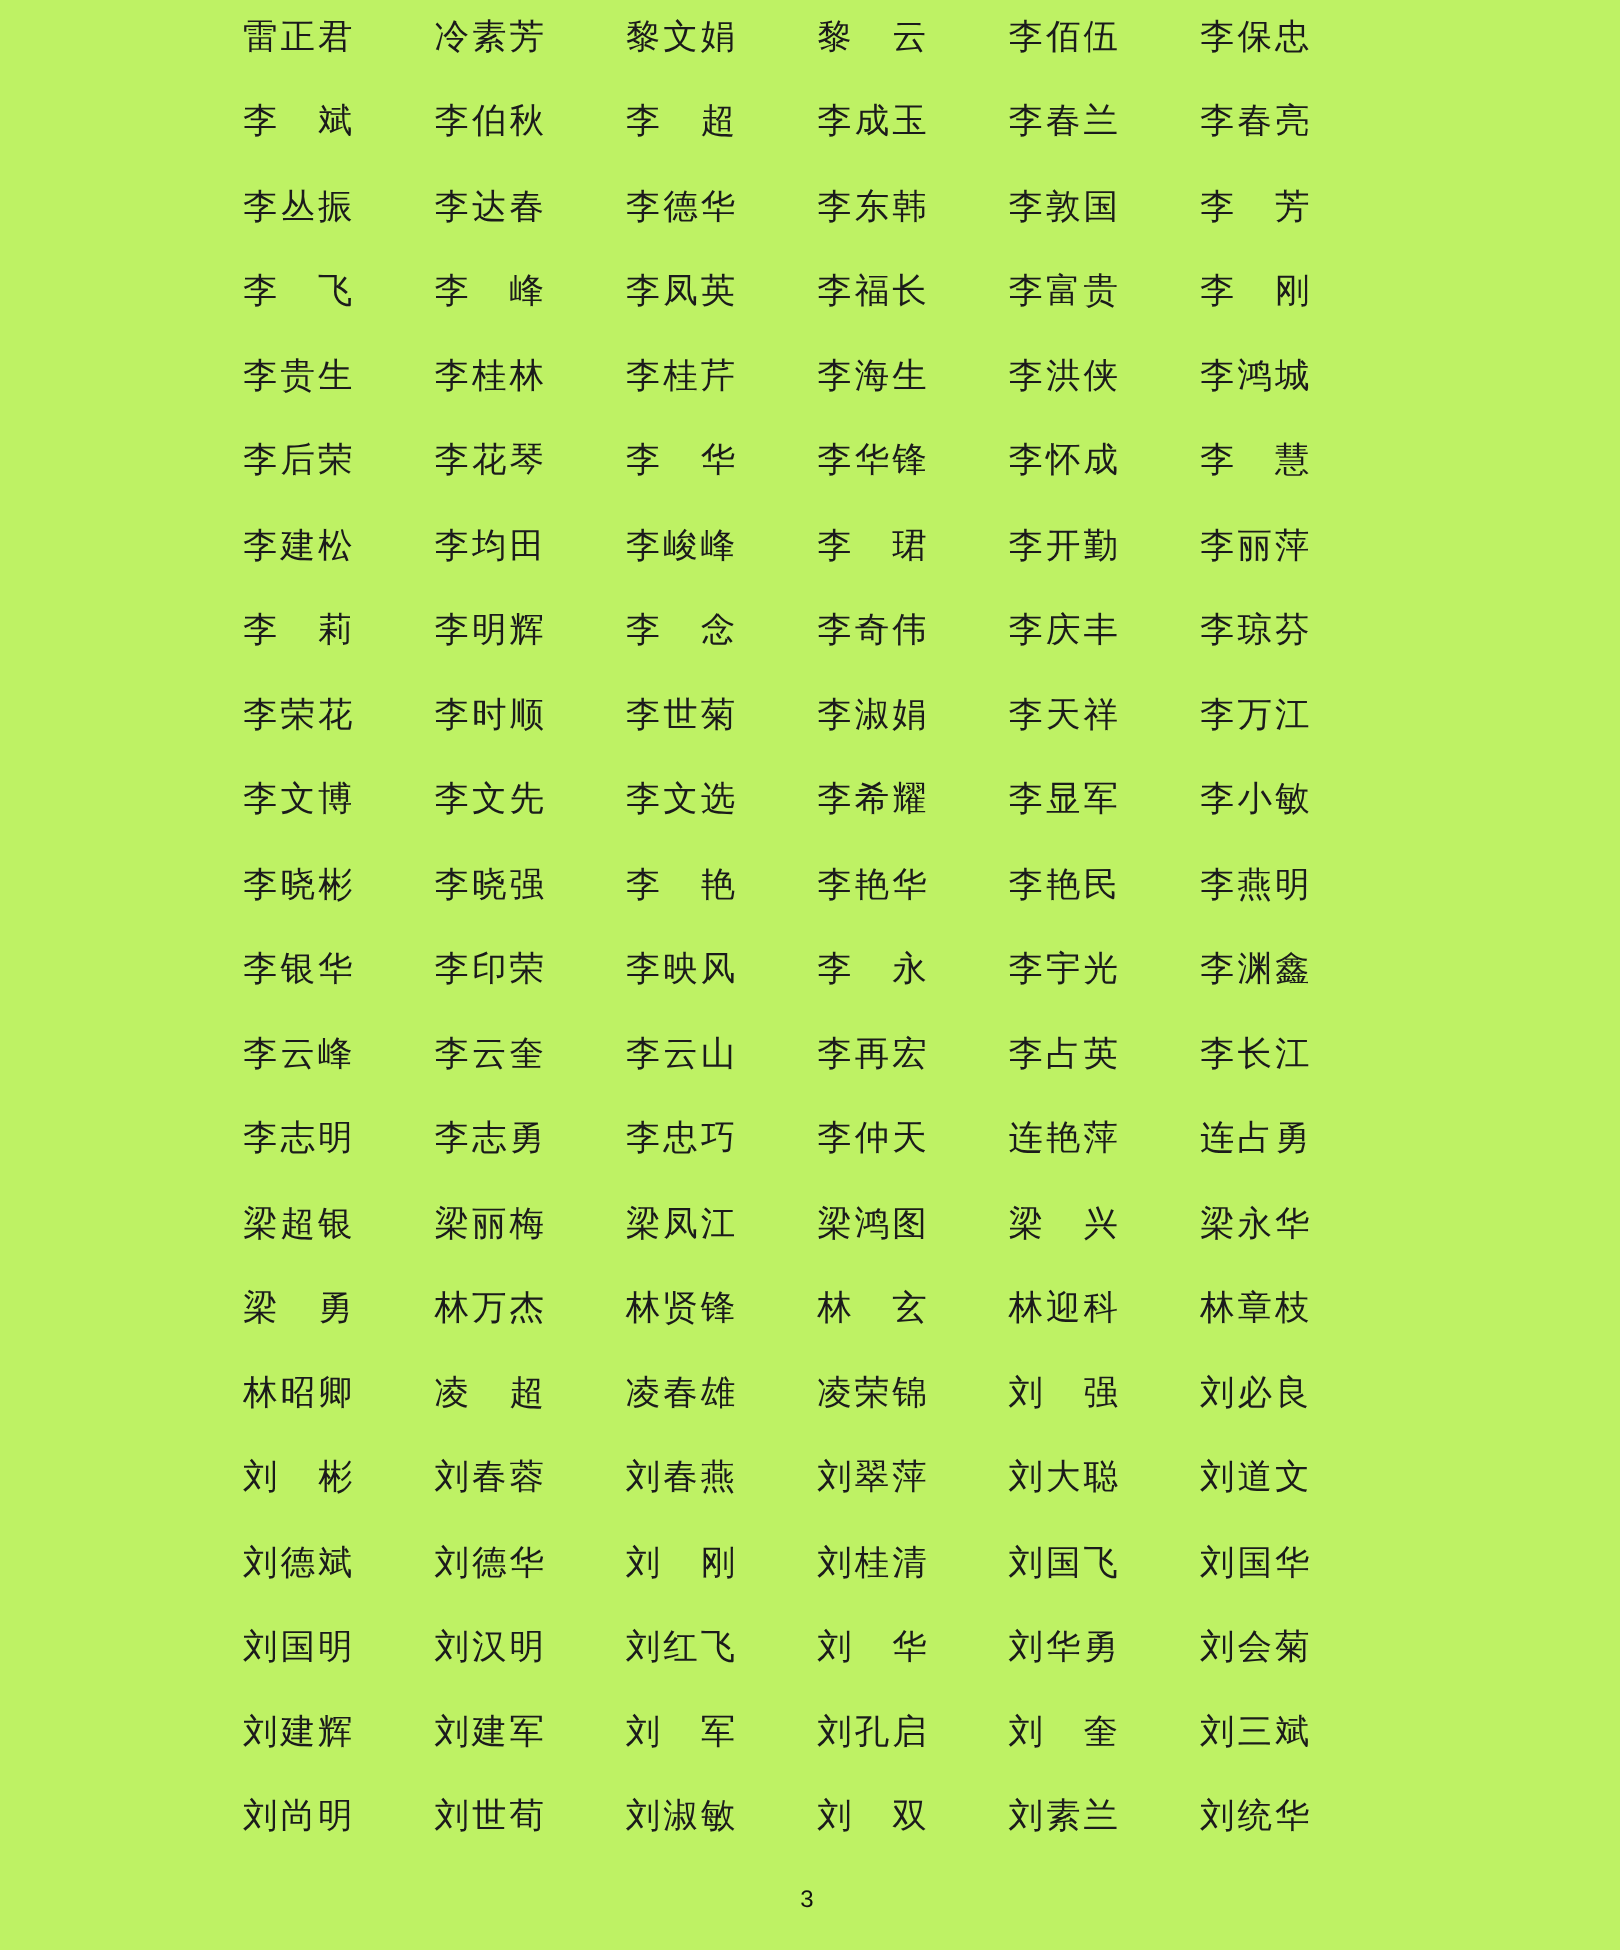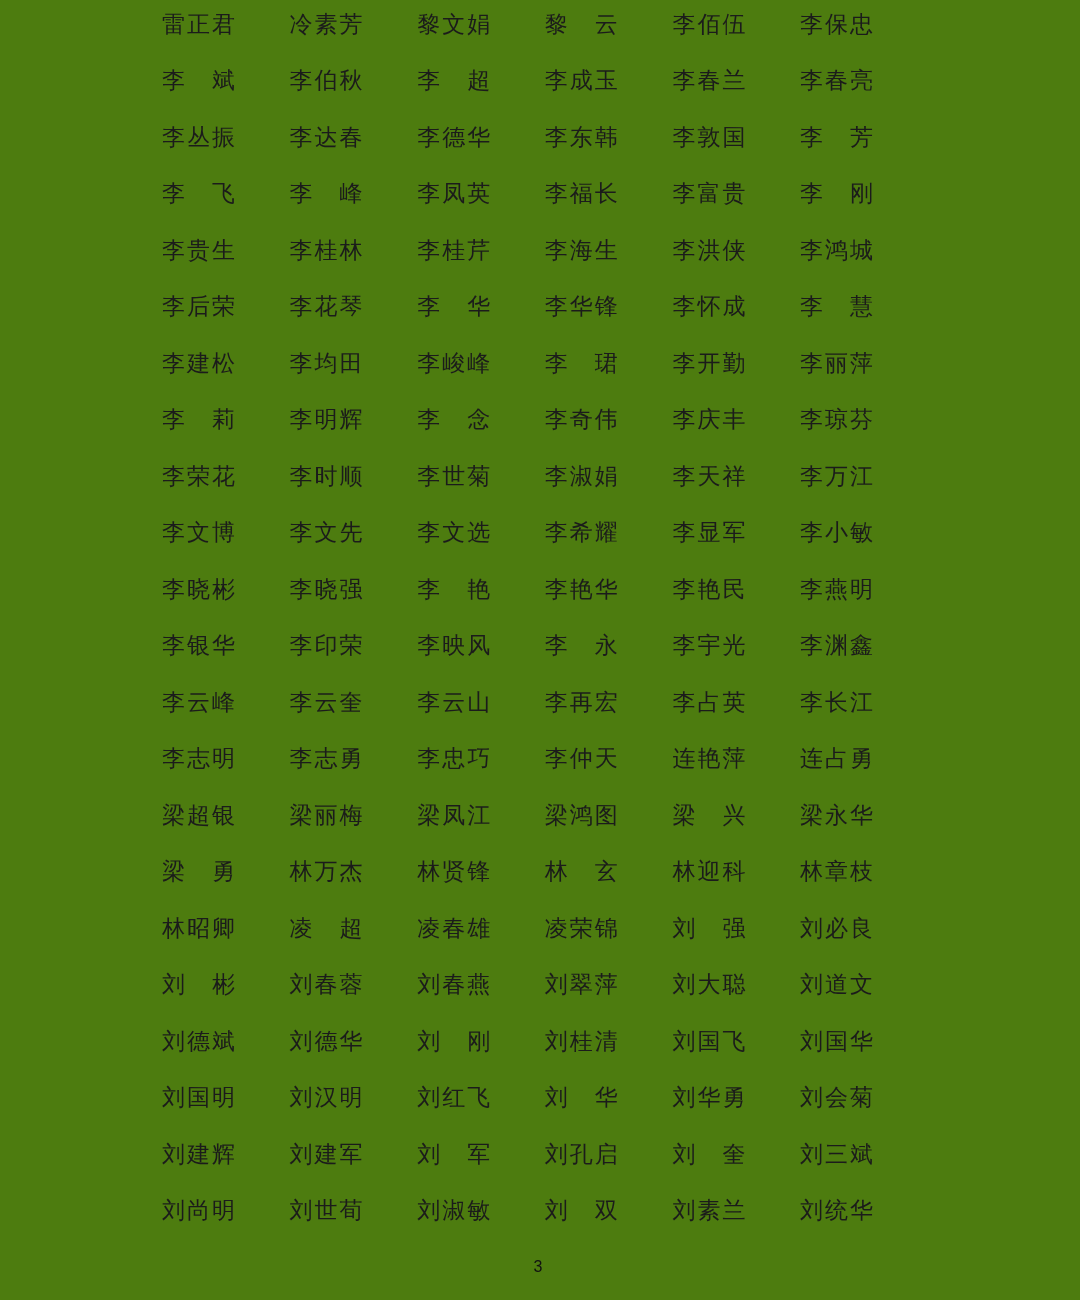--- a/index.html
+++ b/index.html
@@ -6,21 +6,21 @@
     margin: 0;
     padding: 0;
     width: 1080px;
     height: 1300px;
     background: #ffffff;
   }
   .page {
     position: relative;
     width: 1080px;
     height: 1300px;
-    background: #4d7c0f;
+    background: #bef264;
     color: #1b1b1b;
     font-family: "Liberation Serif", "DejaVu Serif", serif;
     overflow: hidden;
   }
   .name-grid {
     position: absolute;
     left: 162px;
     top: -4px;
     display: grid;
     grid-template-columns: repeat(6, 127.6px);

